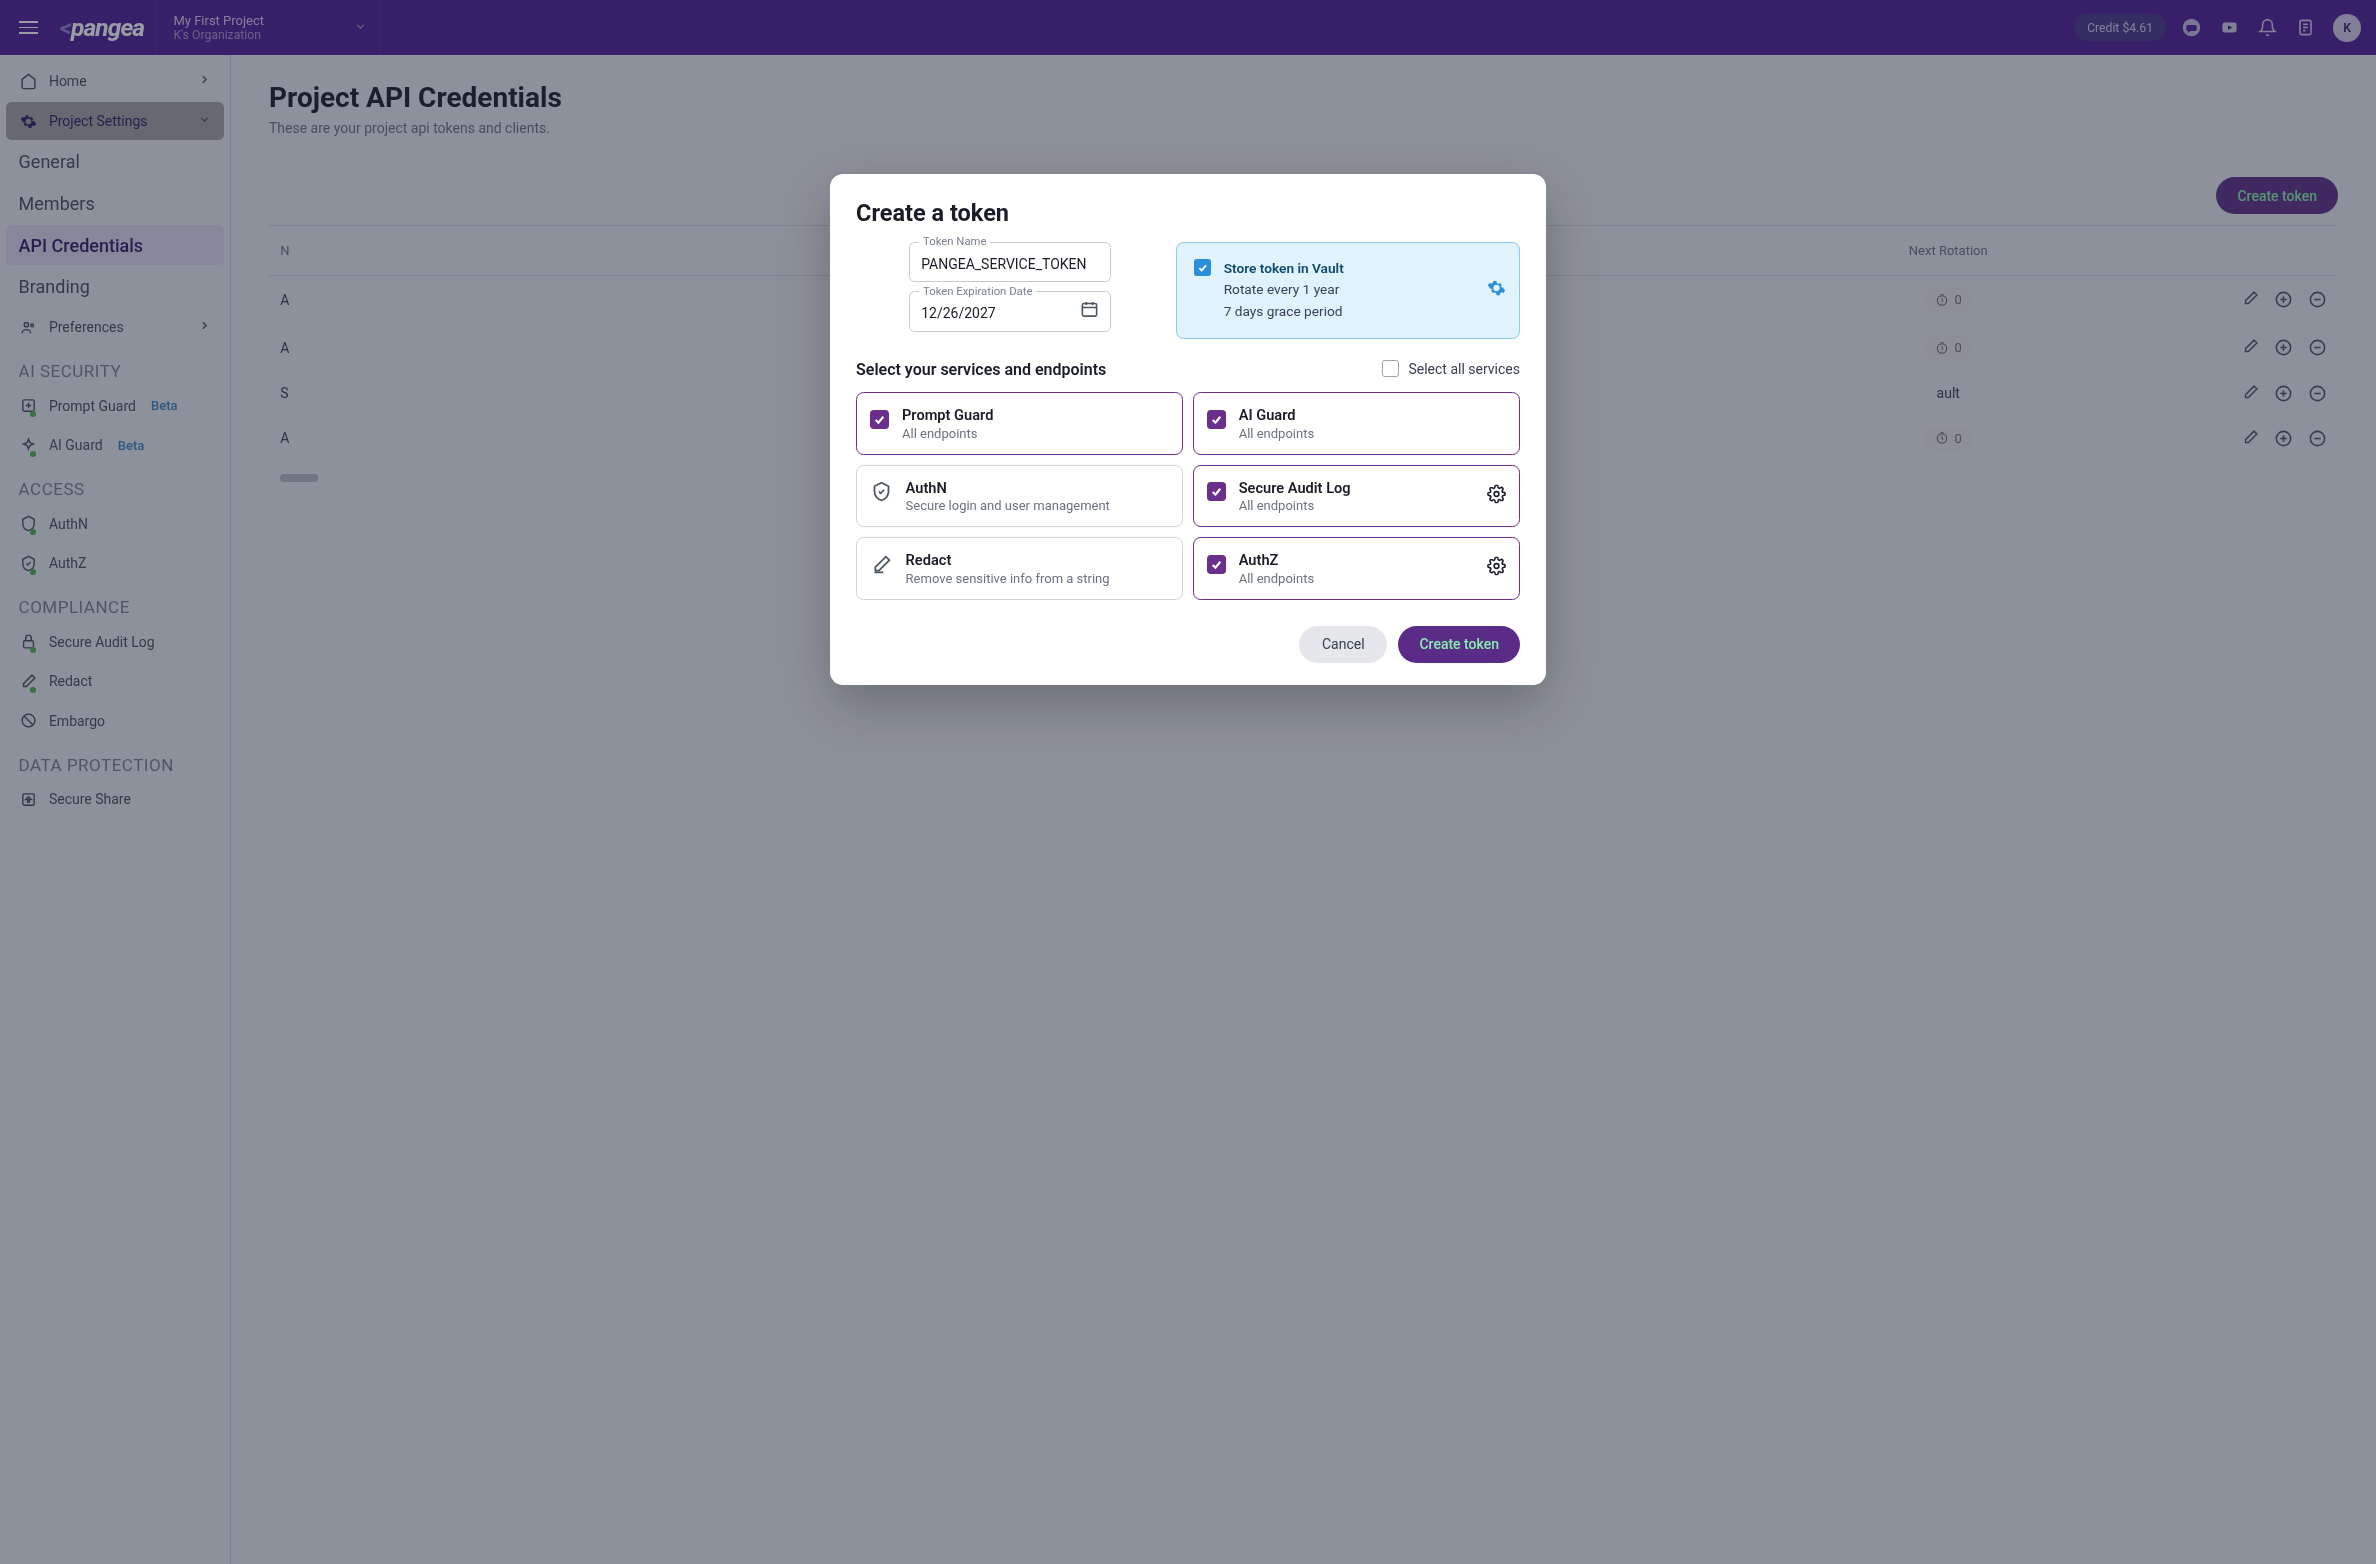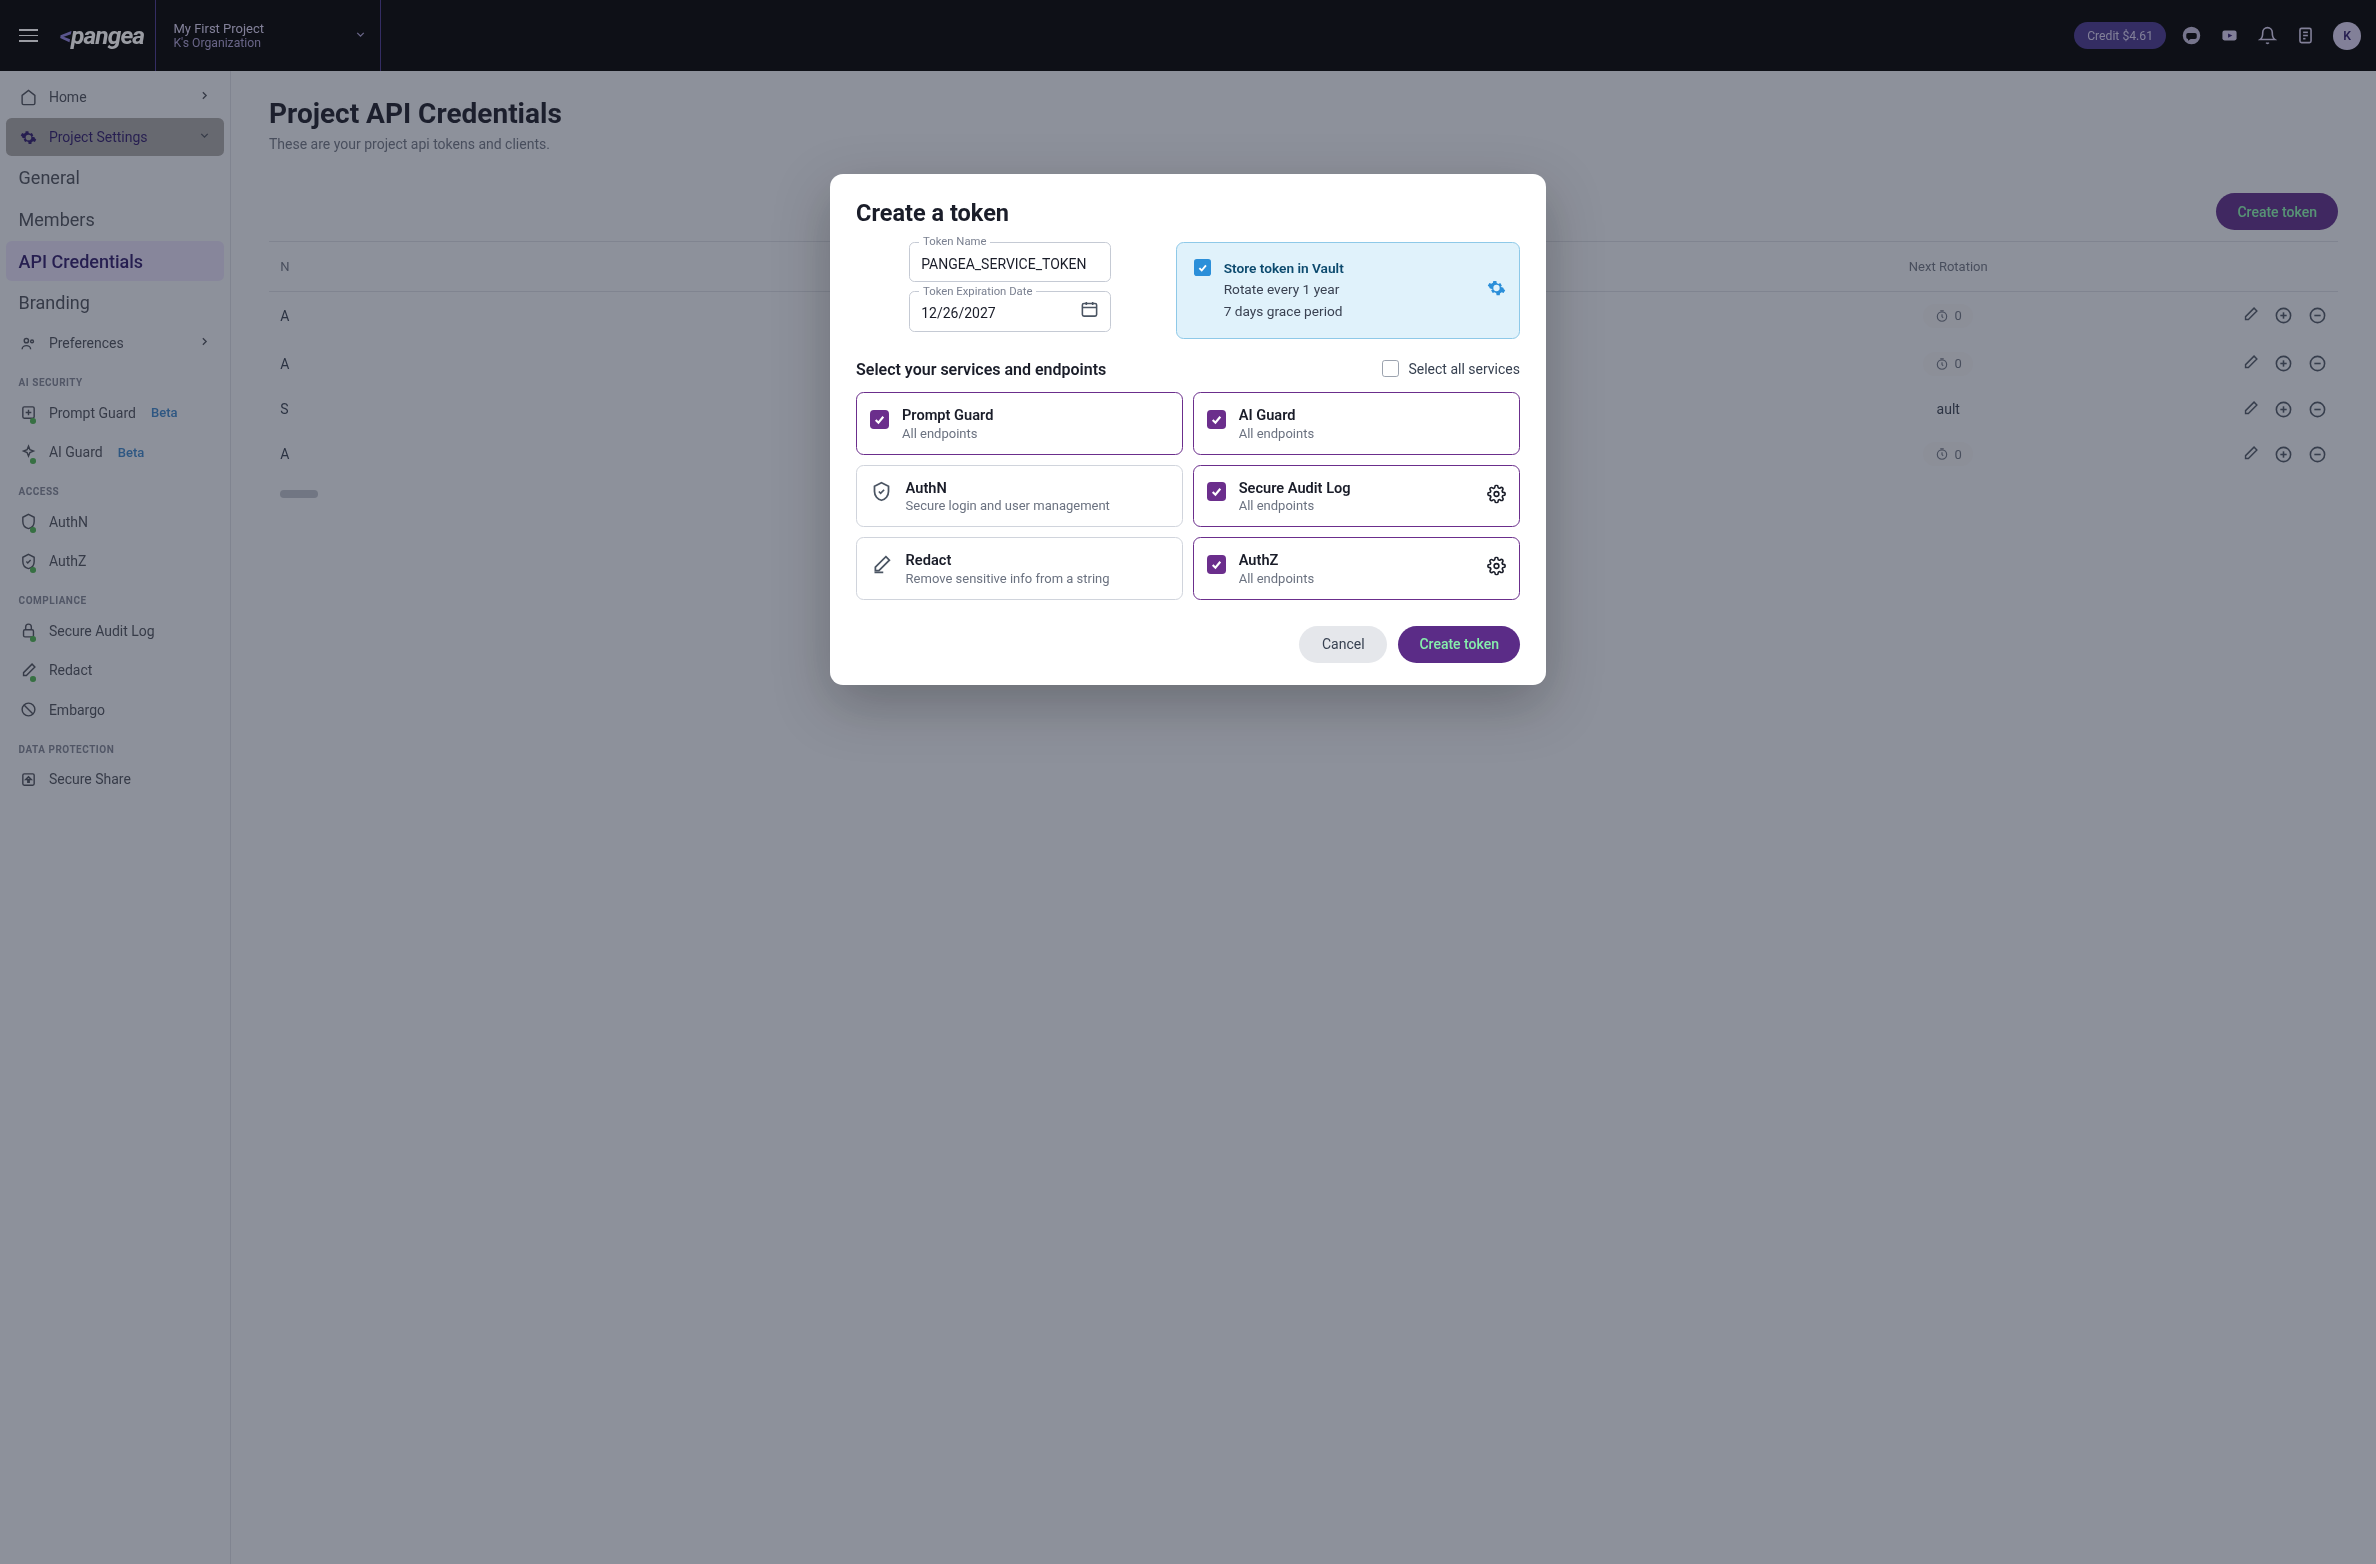--- a/index.html
+++ b/index.html
@@ -1,19 +1,19 @@
 <!DOCTYPE html>
 <html style="font-size:15px"><head>
 <meta charset="utf-8">
 <style>
 * { box-sizing: border-box; margin: 0; padding: 0; font-family: -apple-system, BlinkMacSystemFont, "Segoe UI", Roboto, sans-serif; }
 body { background: #e8ebf0; overflow: hidden; }
 
 
-.topbar { height: 71px; background: #000000; display: flex; align-items: center; padding: 0 7.5px; color: #fff; }
+.topbar { height: 55px; background: #4c1d95; display: flex; align-items: center; padding: 0 7.5px; color: #fff; }
 .hamburger { width: 41px; height: 41px; display: flex; align-items: center; justify-content: center; cursor: pointer; }
 .ham-lines { display: flex; flex-direction: column; gap: 3.8px; }
 .ham-lines span { display: block; width: 19px; height: 1.9px; background: #fff; }
 .logo { font-size: 24.5px; font-weight: 700; font-style: italic; letter-spacing: -0.9px; margin: 0 11.3px; }
 .logo .lt { color: #8b7ed8; }
 .project-sel { display: flex; flex-direction: column; padding: 0 17px; border-left: 0.9px solid #45368a; border-right: 0.9px solid #45368a; height: 100%; justify-content: center; position: relative; min-width: 226px; }
 .project-sel .title { font-size: 13px; color: #d3ccec; }
 .project-sel .org { font-size: 12.2px; color: #a59acc; }
 .project-chevron { position: absolute; right: 13px; top: 50%; transform: translateY(-50%); color: #a59acc; }
 .top-spacer { flex: 1; }
@@ -27,21 +27,21 @@
 .sidebar { width: 231px; background: #e8ebf0; border-right: 0.9px solid #d0d4dc; padding: 7.5px 5.6px; overflow-y: auto; }
 .sidebar::-webkit-scrollbar { width: 7.5px; }
 .sidebar::-webkit-scrollbar-thumb { background: #c8cdd6; border-radius: 3.8px; }
 
 .nav-item { display: flex; align-items: center; gap: 11.3px; padding: 9.4px 13px; color: #4a4f5a; font-size: 14px; border-radius: 5.6px; cursor: pointer; margin-bottom: 1.9px; position: relative; }
 .nav-item.selected { background: #a3a3a3; color: #2d1b69; font-weight: 400; }
 .nav-item .chev-right { margin-left: auto; color: #4a4f5a; }
 .nav-item .nav-icon { width: 19px; height: 19px; display: flex; align-items: center; justify-content: center; }
 .nav-sub { padding-left: 13px; font-size: 18px; color: #4a4f5a; padding-top: 9.4px; padding-bottom: 9.4px; margin-bottom: 1.9px; cursor: pointer; border-radius: 5.6px; }
 .nav-sub.active { background: #dcd8f0; color: #2d1b69; font-weight: 500; }
-.section-label { padding: 13px 13px 5.6px; font-size: 10px; color: #7a8090; letter-spacing: 0.5px; font-weight: 700; }
+.section-label { padding: 13px 13px 5.6px; font-size: 17px; color: #7a8090; letter-spacing: 0.5px; font-weight: 400; }
 .beta-tag { color: #3b82c4; font-size: 13px; font-weight: 500; margin-left: 3.8px; }
 .nav-icon .dot { position: absolute; width: 5.6px; height: 5.6px; background: #4caf50; border-radius: 50%; bottom: 7.5px; left: 24.5px; }
 
 
 .main { flex: 1; overflow: auto; padding: 26px 38px; }
 .page-title { font-size: 28px; font-weight: 700; color: #1a1d29; margin-bottom: 5.6px; }
 .page-sub { color: #6b7280; font-size: 14px; margin-bottom: 22.6px; }
 
 .create-row { display: flex; justify-content: flex-end; padding: 19px 0 11.3px; border-bottom: 0.9px solid #d0d4dc; }
 .btn-purple { background: #5b2c87; color: #86efac; border: none; padding: 10.4px 21px; border-radius: 21px; font-size: 14px; font-weight: 500; cursor: pointer; }

